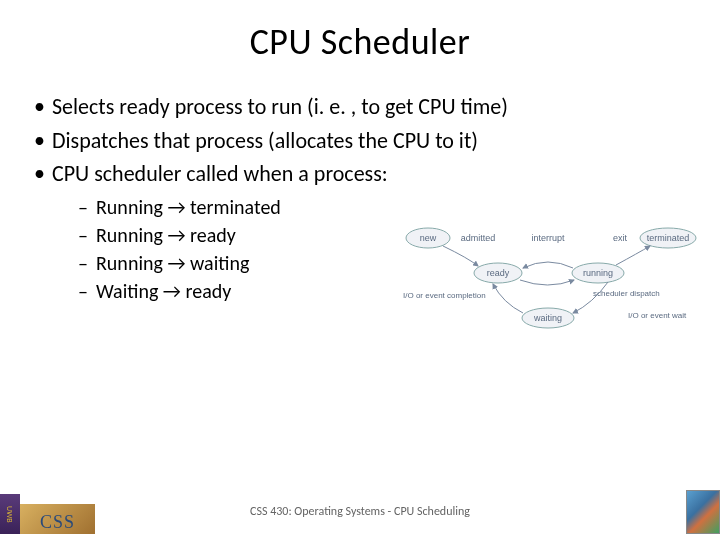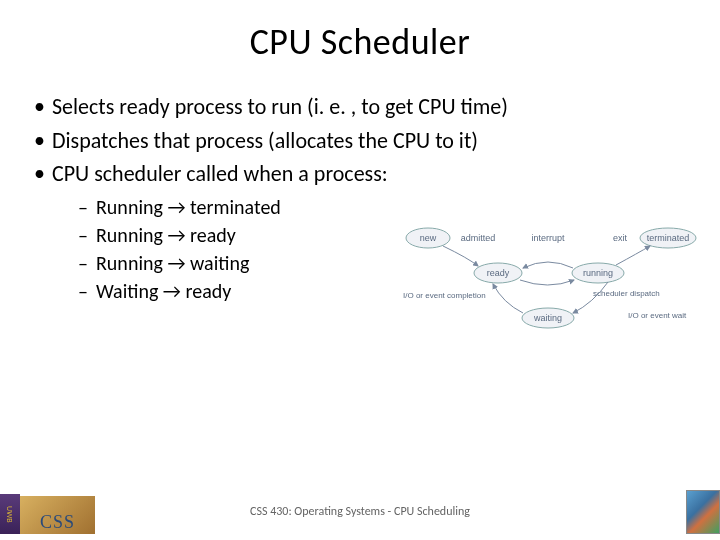--- a/index.html
+++ b/index.html
@@ -103,21 +103,21 @@
     color: #d4af37;
     font-size: 8px;
     writing-mode: vertical-rl;
     text-align: center;
     display: flex;
     align-items: center;
     justify-content: center;
   }
   .logo-css-box {
     width: 75px;
-    height: 38px;
+    height: 30px;
     background: linear-gradient(135deg,#d8b060,#a07030);
     display: flex;
     align-items: flex-end;
     justify-content: center;
     padding-bottom: 1px;
   }
   .logo-css-text {
     font-family: Georgia, serif;
     font-size: 18px;
     color: #2a4a7a;

